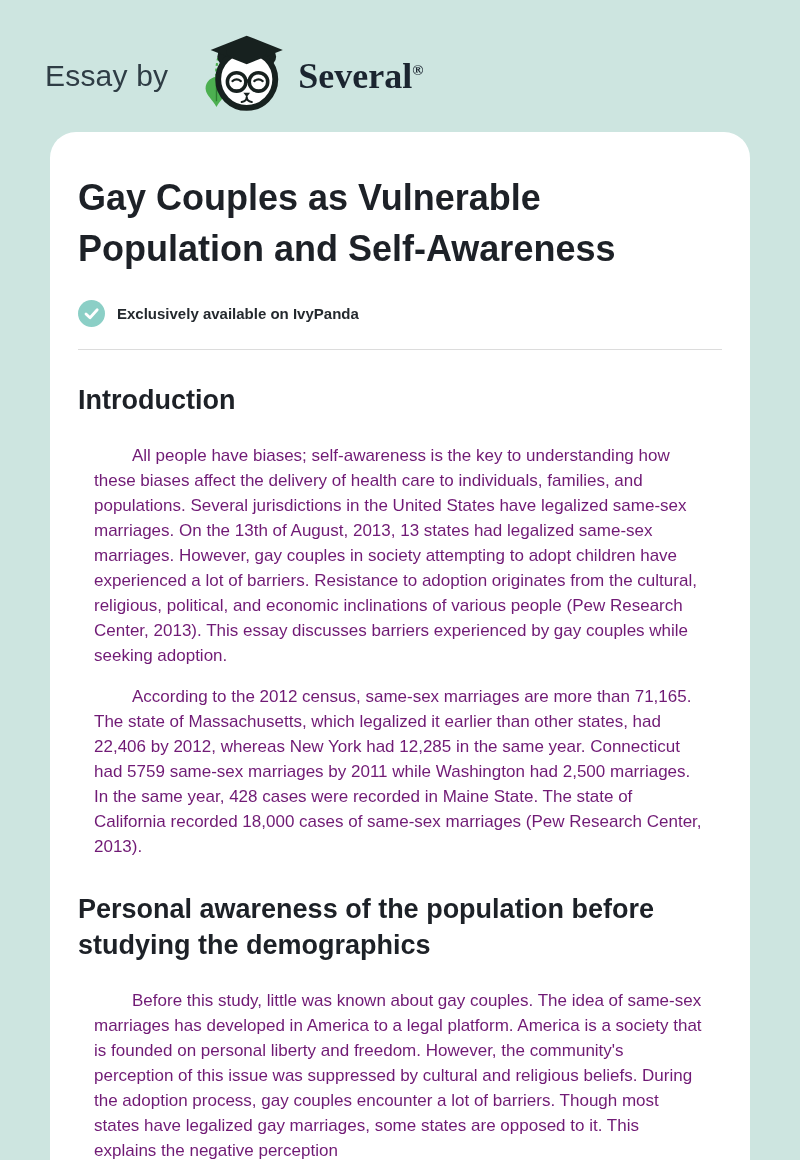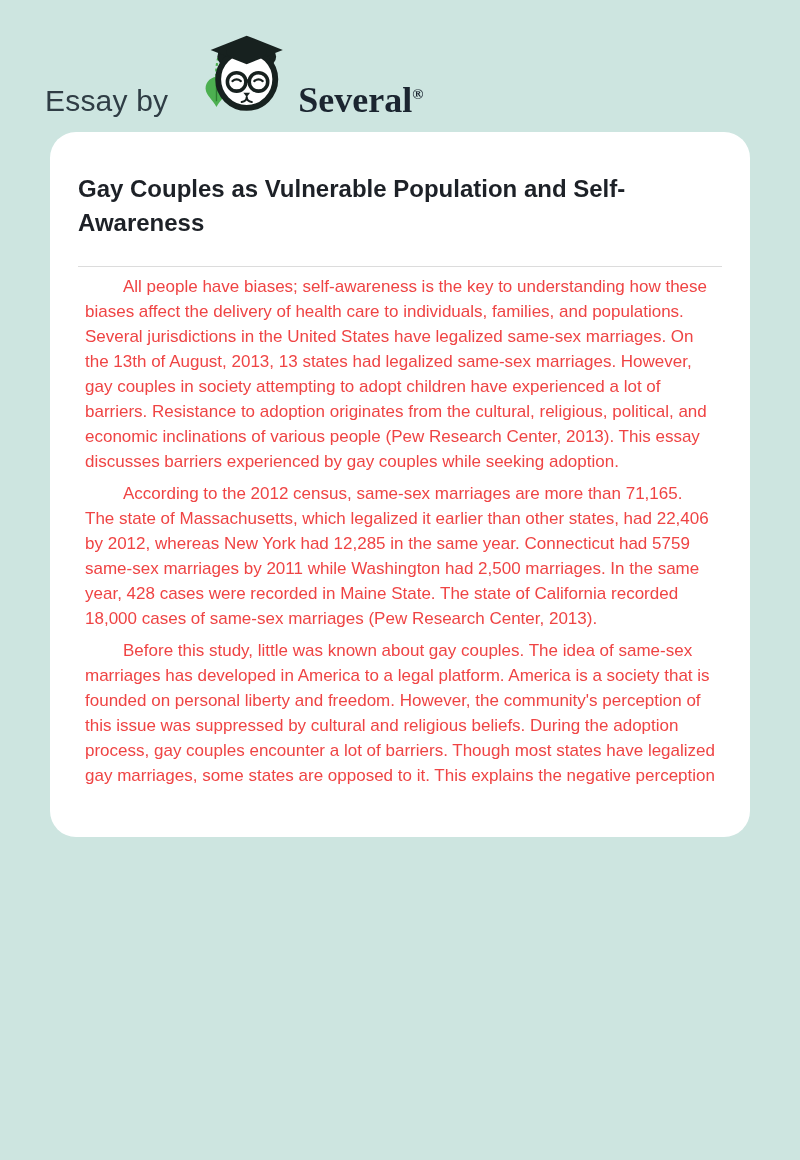--- a/index.html
+++ b/index.html
@@ -6,21 +6,21 @@
   html, body { margin: 0; padding: 0; }
   body {
     width: 800px;
     min-height: 1160px;
     background: #cde5e0;
     font-family: "Liberation Sans", "DejaVu Sans", sans-serif;
   }
   
   .site-header {
     display: flex;
-    align-items: flex-end;
+    align-items: center;
     padding: 34px 0 0 45px;
     height: 118px;
   }
   .essay-by {
     font-size: 30px;
     color: #2f3d45;
     letter-spacing: 0.2px;
   }
   .logo-wrap {
     margin: 0 10px 0 24px;
@@ -44,21 +44,21 @@
   
   .card {
     width: 700px;
     margin: 14px auto 48px;
     background: #ffffff;
     border-radius: 26px;
     padding: 40px 28px 42px;
   }
   h1.title {
     margin: 0 0 26px;
-    font-size: 24px;
+    font-size: 36px;
     line-height: 1.42;
     font-weight: 700;
     color: #1d2127;
   }
   .badge-row {
     display: flex;
     align-items: center;
     gap: 12px;
     margin-bottom: 22px;
   }
@@ -81,22 +81,22 @@
   h2.section-heading {
     font-size: 27px;
     line-height: 1.35;
     font-weight: 700;
     color: #1d2127;
     margin: 32px 0 24px;
   }
   p.body-text {
     font-size: 17px;
     line-height: 25px;
-    color: #ef4444;
-    margin: 7px;
+    color: #701a75;
+    margin: 16px;
     text-indent: 38px;
   }
 </style>
 </head>
 <body>
 
 <header class="site-header">
   <span class="essay-by">Essay by</span>
   <span class="logo-wrap">
     <svg viewBox="0 0 112 100" width="96" height="84" aria-hidden="true">
@@ -124,27 +124,38 @@
       <path d="M60 70 L68 70 L64 75 Z" fill="#17211f"></path>
       <path d="M64 75 Q64 80 58 81 M64 75 Q64 80 70 81" stroke="#17211f" stroke-width="2.4" fill="none" stroke-linecap="round"></path>
     </svg>
   </span>
   <span class="brand"><span>Several</span><sup>®</sup></span>
 </header>
 
 <main class="card">
   <h1 class="title">Gay Couples as Vulnerable Population and Self-Awareness</h1>
 
+  <div class="badge-row">
+    <span class="check-circle">
+      <svg viewBox="0 0 27 27" width="27" height="27" aria-hidden="true">
+        <circle cx="13.5" cy="13.5" r="13.5" fill="#8bcfc6"></circle>
+        <path d="M8 14 L12 17.8 L19.2 9.8" fill="none" stroke="#ffffff" stroke-width="2.8" stroke-linecap="round" stroke-linejoin="round"></path>
+      </svg>
+    </span>
+    <span class="badge-text">Exclusively available on IvyPanda</span>
+  </div>
 
   <hr class="divider">
 
   <section>
+    <h2 class="section-heading">Introduction</h2>
     <p class="body-text">All people have biases; self-awareness is the key to understanding how these biases affect the delivery of health care to individuals, families, and populations. Several jurisdictions in the United States have legalized same-sex marriages. On the 13th of August, 2013, 13 states had legalized same-sex marriages. However, gay couples in society attempting to adopt children have experienced a lot of barriers. Resistance to adoption originates from the cultural, religious, political, and economic inclinations of various people (Pew Research Center, 2013). This essay discusses barriers experienced by gay couples while seeking adoption.</p>
   </section>
 
   <section>
     <p class="body-text">According to the 2012 census, same-sex marriages are more than 71,165. The state of Massachusetts, which legalized it earlier than other states, had 22,406 by 2012, whereas New York had 12,285 in the same year. Connecticut had 5759 same-sex marriages by 2011 while Washington had 2,500 marriages. In the same year, 428 cases were recorded in Maine State. The state of California recorded 18,000 cases of same-sex marriages (Pew Research Center, 2013).</p>
   </section>
 
   <section>
+    <h2 class="section-heading">Personal awareness of the population before studying the demographics</h2>
     <p class="body-text">Before this study, little was known about gay couples. The idea of same-sex marriages has developed in America to a legal platform. America is a society that is founded on personal liberty and freedom. However, the community's perception of this issue was suppressed by cultural and religious beliefs. During the adoption process, gay couples encounter a lot of barriers. Though most states have legalized gay marriages, some states are opposed to it. This explains the negative perception</p>
   </section>
 </main>
 
 </body></html>

